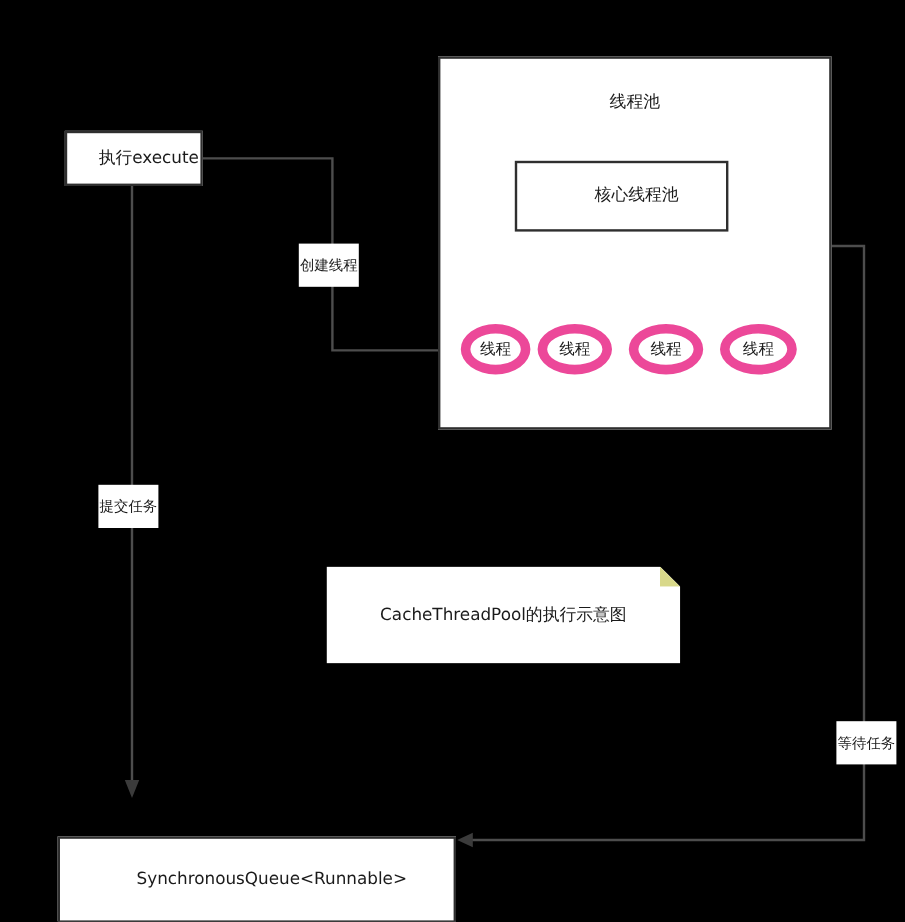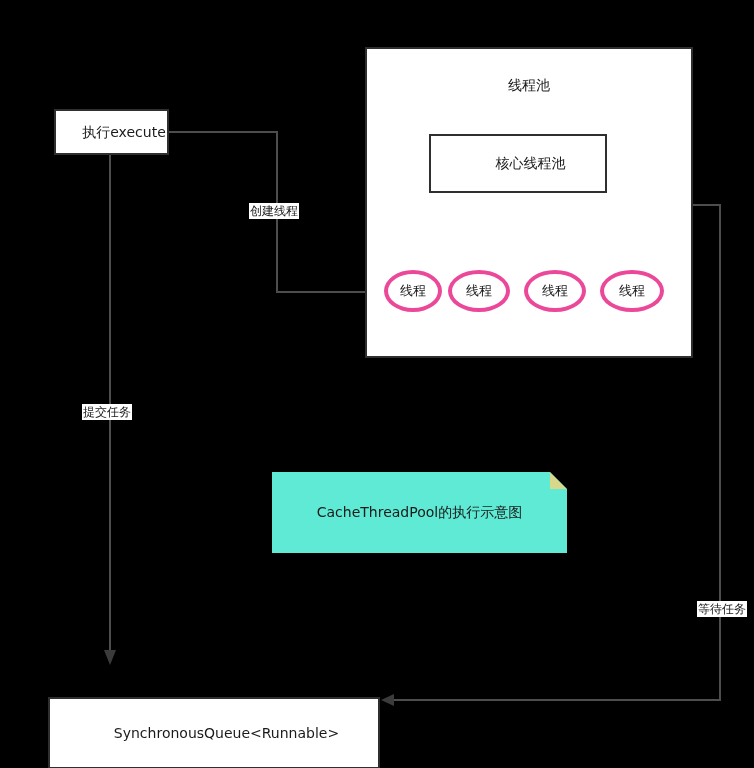--- a/index.html
+++ b/index.html
@@ -67,21 +67,21 @@
     width: 332px;
     height: 72px;
     font-size: 14px;
     margin-top: 32px;
   }
   
   .thread-ellipse {
     position: absolute;
     box-sizing: border-box;
     background: #ffffff;
-    border: 4px solid #ec4899;
+    border: 8px solid #ec4899;
     border-radius: 50%;
     display: flex;
     align-items: center;
     justify-content: center;
     font-size: 13px;
     color: #1a1a1a;
     height: 42px;
     top: 270px;
   }
   #thread-0 { left: 384px; width: 58px; }
@@ -89,21 +89,21 @@
   #thread-2 { left: 524px; width: 62px; }
   #thread-3 { left: 600px; width: 64px; }
 
   
   #note {
     position: absolute;
     left: 272px;
     top: 472px;
     width: 295px;
     height: 81px;
-    background: #5eead4;
+    background: #ffffff;
     display: flex;
     align-items: center;
     justify-content: center;
     font-size: 14px;
     color: #1a1a1a;
     clip-path: polygon(0 0, calc(100% - 17px) 0, 100% 17px, 100% 100%, 0 100%);
   }
   #note-fold {
     position: absolute;
     right: 0;
@@ -131,21 +131,21 @@
   }
   .edge-head { fill: #3b3b3b; stroke: none; }
 
   
   .edge-label {
     position: absolute;
     background: #ffffff;
     color: #1a1a1a;
     font-size: 12px;
     line-height: 14px;
-    padding: 1px 1px;
+    padding: 11px 1px;
     white-space: nowrap;
   }
   #label-create { left: 249px; top: 203px; }
   #label-submit { left: 82px; top: 404px; }
   #label-wait   { left: 697px; top: 601px; }
 </style>
 </head>
 <body>
 
 <div id="canvas">

